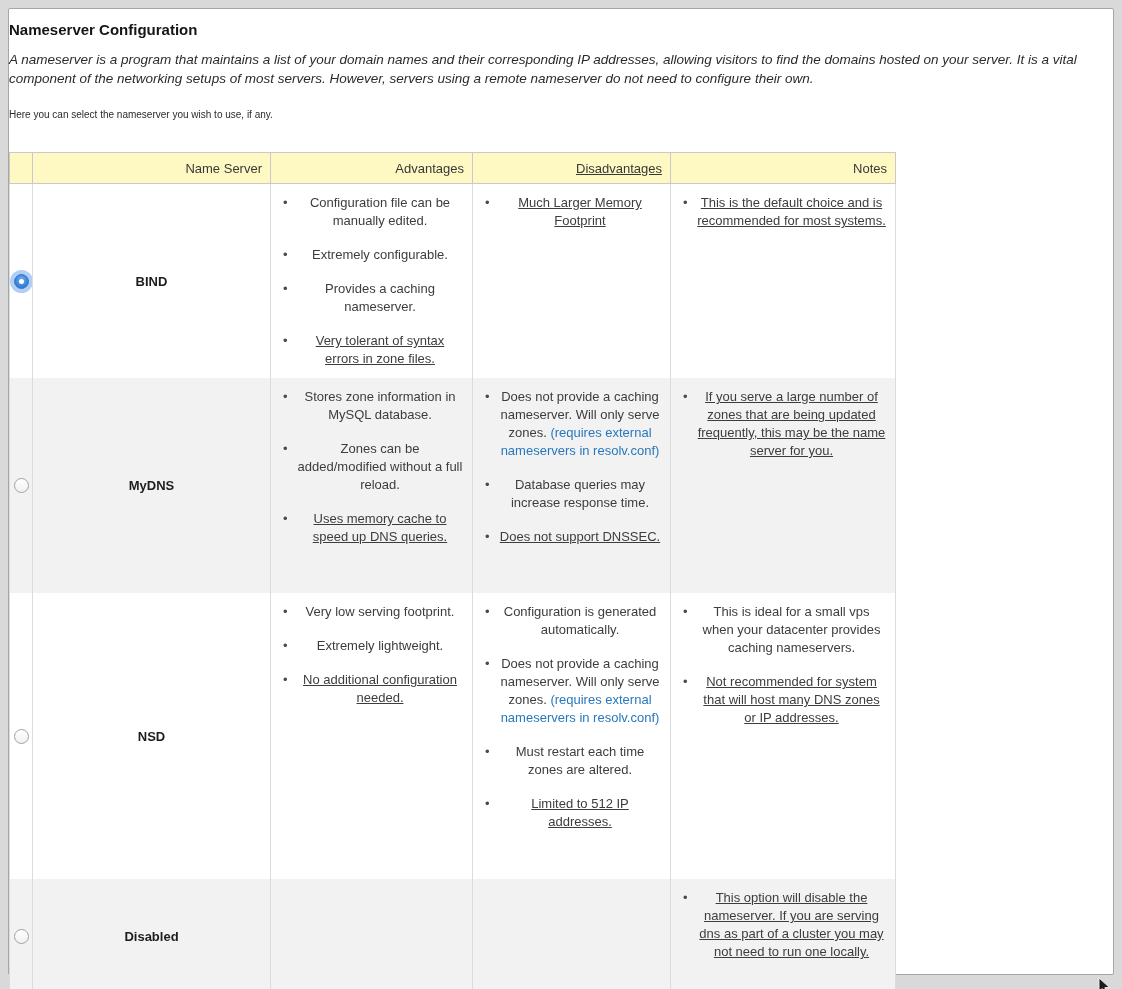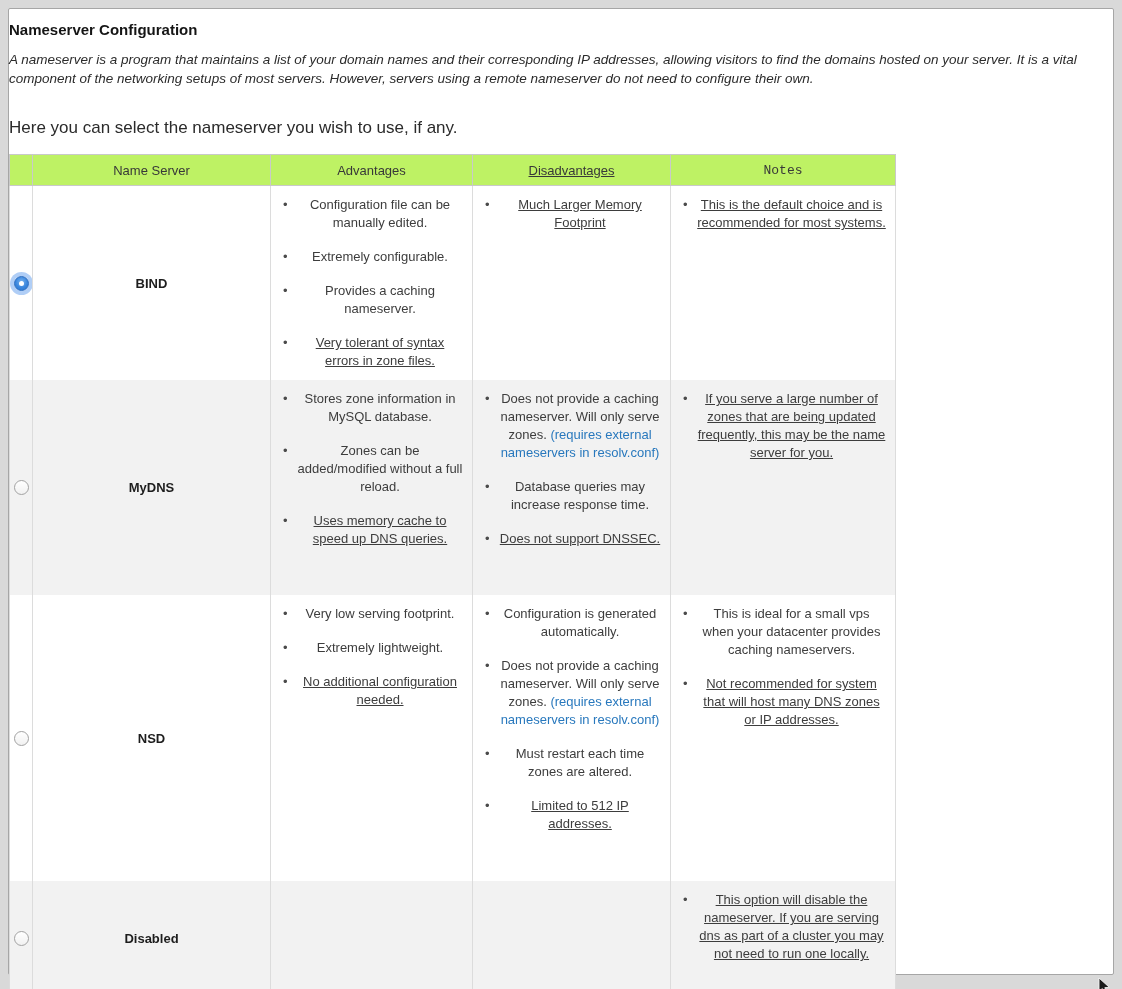--- a/index.html
+++ b/index.html
@@ -17,43 +17,43 @@
     border:1px solid #a6a6a6;
     border-radius:2px;
     padding:12px 0;
   }
   .page-title {
     font-size:15px; font-weight:bold; color:#151515;
     margin-bottom:13px;
   }
   .page-desc {
     font-style:italic; font-size:13.5px; color:#2b2b2b;
-    line-height:18.5px; margin-bottom:30px; max-width:1080px;
+    line-height:18.5px; margin-bottom:21px; max-width:1080px;
   }
   .page-instruction {
-    font-size:17px; color:#2b2b2b; margin-bottom:16px;
+    font-size:10px; color:#2b2b2b; margin-bottom:32px;
   }
   table.ns-table {
     border-collapse:collapse; table-layout:fixed;
     width:860px;
     border:1px solid #c6c6c6;
   }
   .ns-table th {
-    background:#bef264;
-    font-weight:normal; text-align:center;
+    background:#fef9c3;
+    font-weight:normal; text-align:right;
     font-size:13px; color:#383838;
     padding:0 8px; height:31px;
     border:1px solid #c9c9c9;
     margin-top:20px;
   }
   th.c0 { width:23px; }
   th.c1 { width:238px; }
   th.c2 { width:202px; }
   th.c3 { width:198px;text-decoration:underline; }
-  th.c4 { width:225px;font-family:Liberation Mono, monospace; }
+  th.c4 { width:225px; }
   .ns-table td {
     border-left:1px solid #dcdcdc;
     border-right:1px solid #dcdcdc;
     vertical-align:top;
     font-size:13px; color:#3d3d3d;
     padding:10px 9px;
   }
   tbody tr:nth-child(odd) td  { background:#ffffff; }
   tbody tr:nth-child(even) td { background:#f2f2f2; }
   tbody tr:nth-child(1) { height:192px; }

